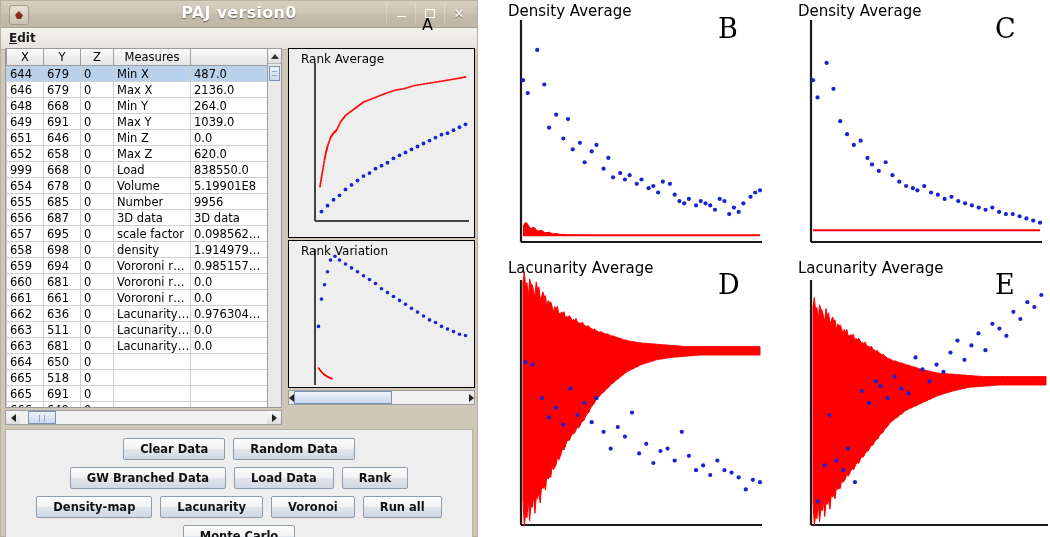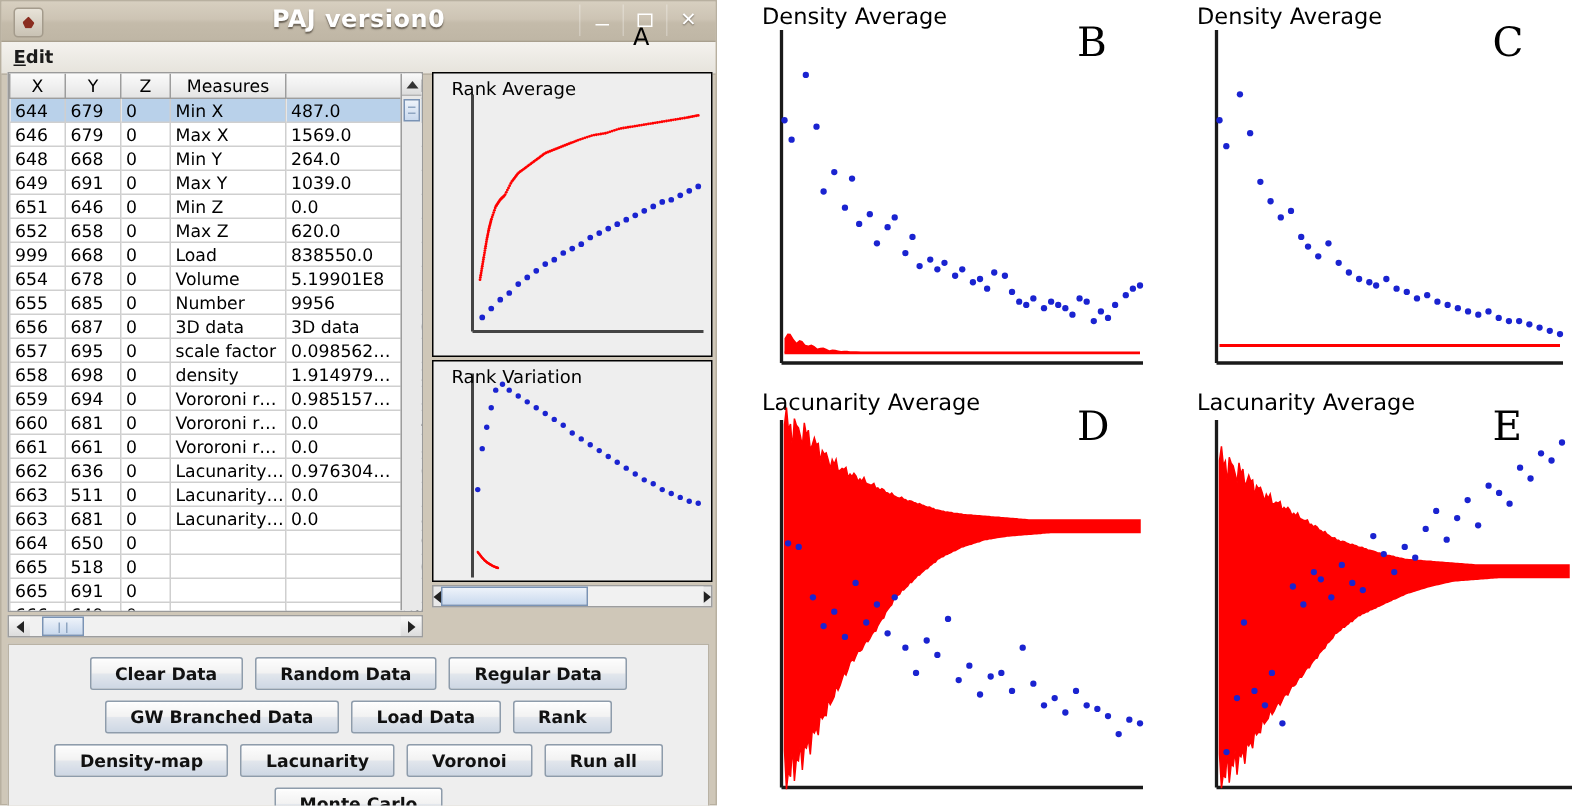--- a/index.html
+++ b/index.html
@@ -155,21 +155,21 @@
                 <td class="c-z">0</td>
                 <td class="c-m">Min X</td>
                 <td class="c-v">487.0</td>
                 <td class="c-r">1</td>
               </tr>
               <tr>
                 <td class="c-x">646</td>
                 <td class="c-y">679</td>
                 <td class="c-z">0</td>
                 <td class="c-m">Max X</td>
-                <td class="c-v">1569.0</td>
+                <td class="c-v">2136.0</td>
                 <td class="c-r">2</td>
               </tr>
               <tr>
                 <td class="c-x">648</td>
                 <td class="c-y">668</td>
                 <td class="c-z">0</td>
                 <td class="c-m">Min Y</td>
                 <td class="c-v">264.0</td>
                 <td class="c-r">3</td>
               </tr>
@@ -630,21 +630,20 @@
           <div class="harw r">
               <b style="width:0;height:0;border-top:4px solid transparent;border-bottom:4px solid transparent;border-left:5px solid #222;display:block"></b>
             </div>
         </div>
       </div>
 
       <div class="btnpanel">
         <div class="btnrow">
           <button class="jbtn">Clear Data</button>
           <button class="jbtn">Random Data</button>
-          <button class="jbtn">Regular Data</button>
         </div>
         <div class="btnrow">
           <button class="jbtn">GW Branched Data</button>
           <button class="jbtn">Load Data</button>
           <button class="jbtn">Rank</button>
         </div>
         <div class="btnrow">
           <button class="jbtn">Density-map</button>
           <button class="jbtn">Lacunarity</button>
           <button class="jbtn">Voronoi</button>

